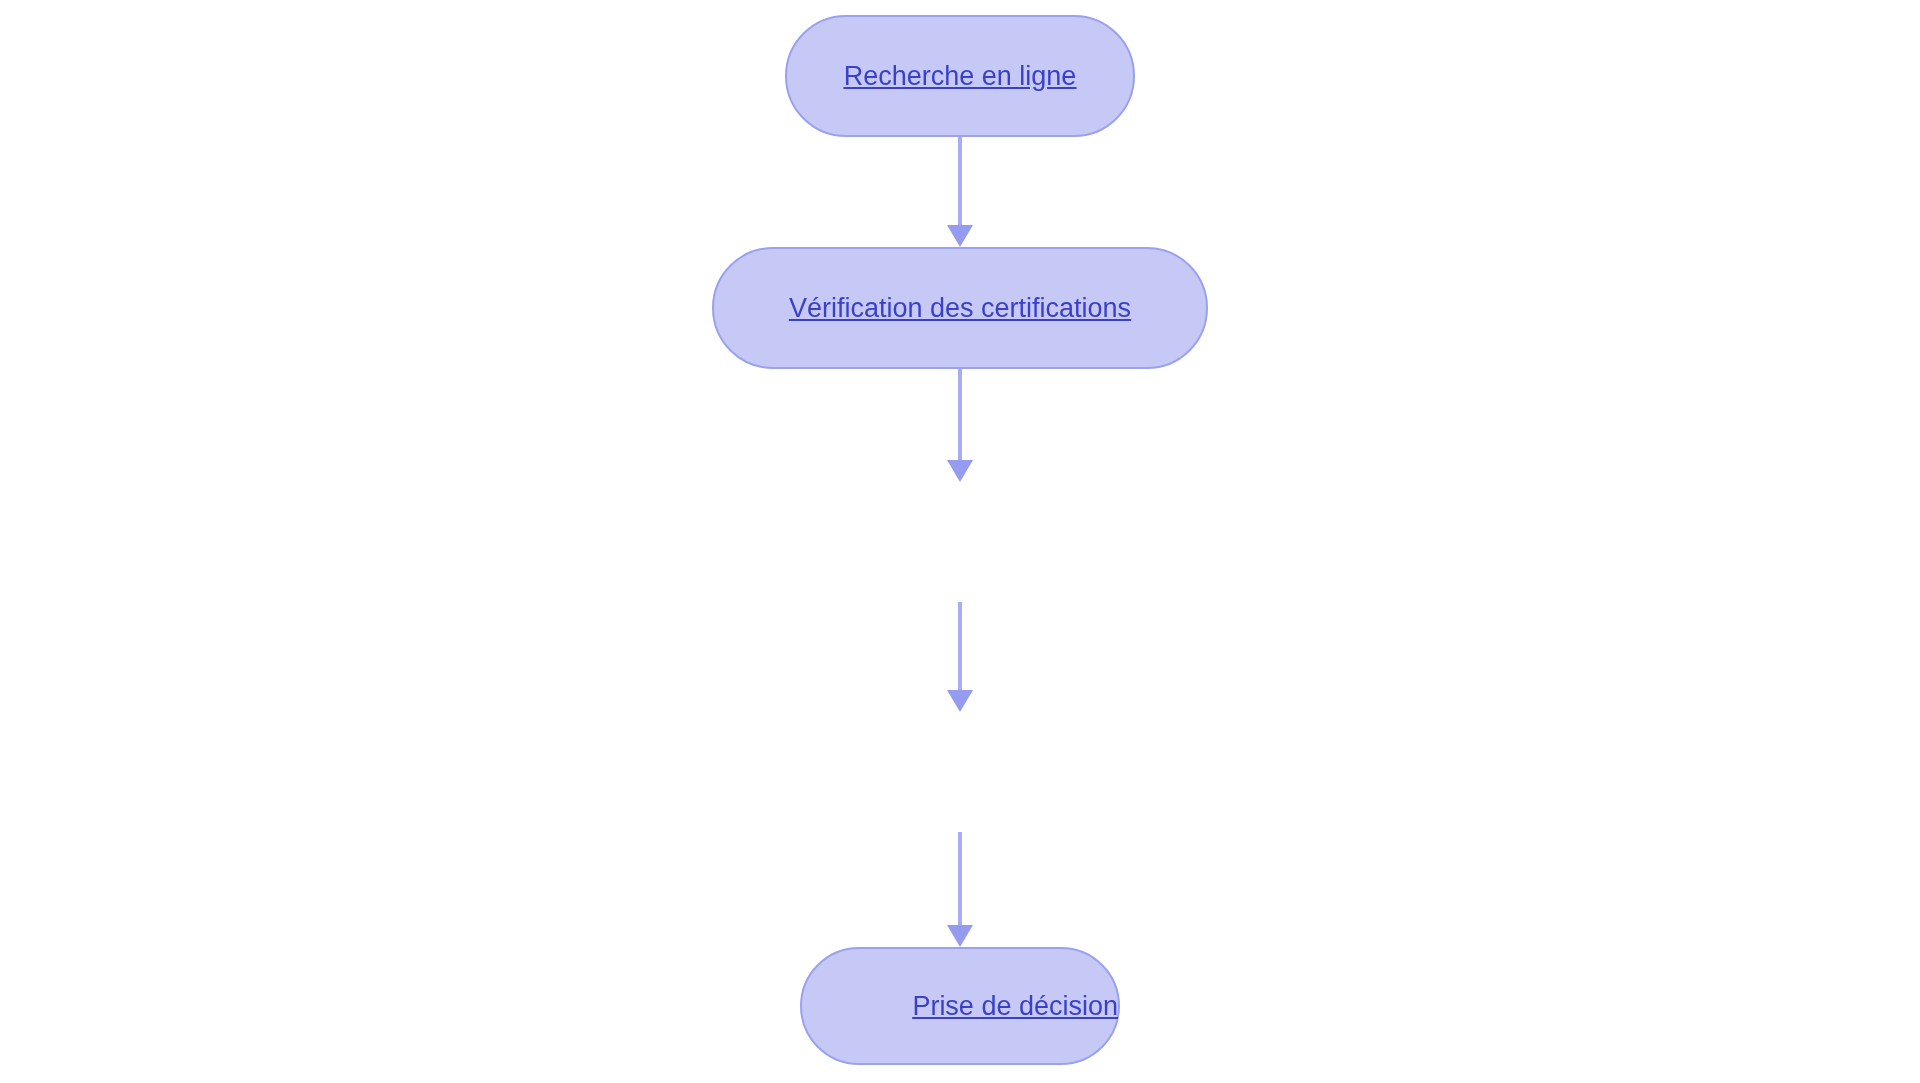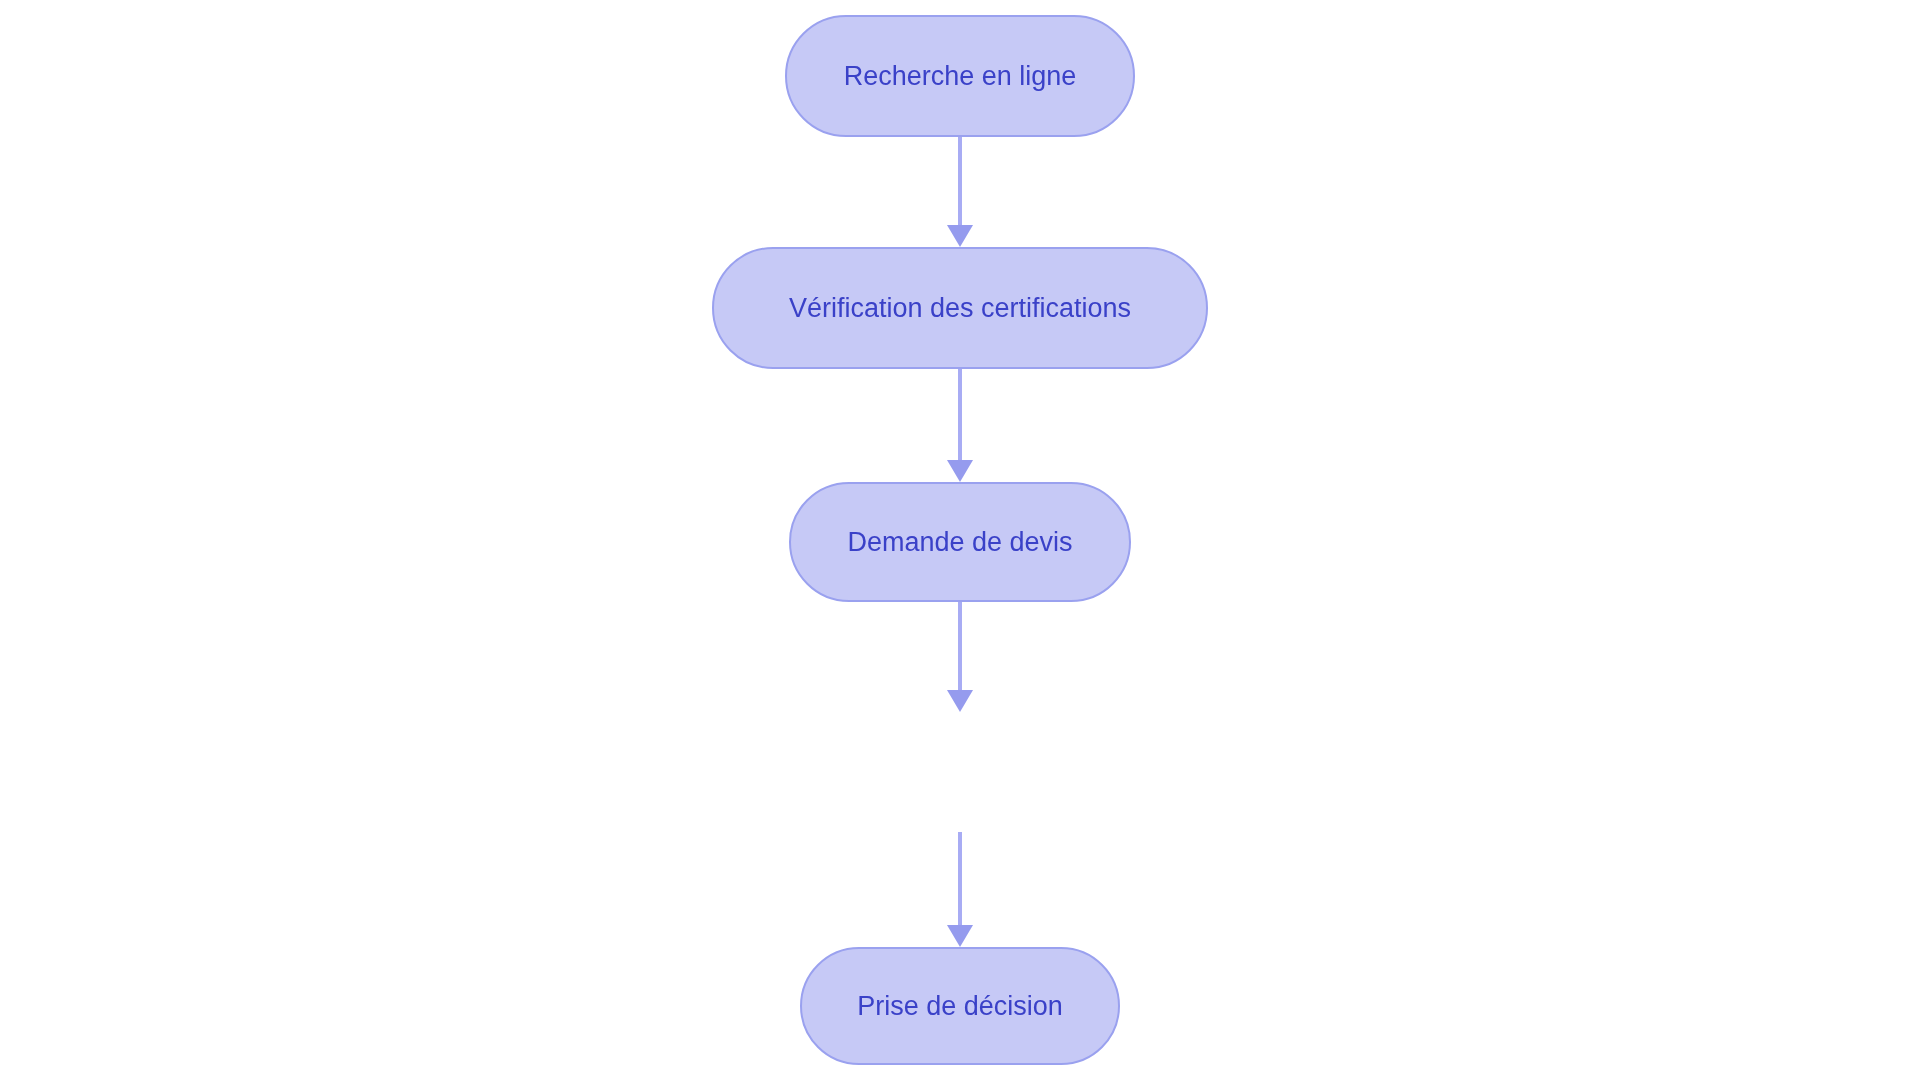--- a/index.html
+++ b/index.html
@@ -3,21 +3,21 @@
 <meta charset="utf-8">
 <style>
   :root {
     --node-fill: #c6c9f6;
     --node-border: #9aa1ef;
     --node-text: #3a41c8;
     --arrow-line: #a8acf4;
     --arrow-head: #959bee;
     --background: #ffffff;
   }
-  * { margin: 0; padding: 0; box-sizing: border-box; }
+  * { margin: 0; padding: 0; box-sizing: border-box; text-decoration: underline; }
   html, body {
     width: 1920px;
     height: 1083px;
     background: var(--background);
     font-family: "Liberation Sans", sans-serif;
     overflow: hidden;
   }
   .canvas {
     position: relative;
     width: 1920px;
@@ -55,21 +55,21 @@
     height: 0;
     border-left: 13px solid transparent;
     border-right: 13px solid transparent;
     border-top: 22px solid var(--arrow-head);
   }
   
   #node-0 { left: 785px; top: 15px;  width: 350px; height: 122px; }
   #node-1 { left: 712px; top: 247px; width: 496px; height: 122px; }
   #node-2 { left: 789px; top: 482px; width: 342px; height: 120px; }
   #node-3 { left: 728px; top: 712px; width: 464px; height: 120px; }
-  #node-4 { left: 800px; top: 947px; width: 320px; height: 118px; }
+  #node-4 { left: 800px; top: 947px; width: 320px; height: 118px; justify-content: flex-end; }
   
   #arrow-0 { left: 947px; top: 137px; height: 110px; }
   #arrow-1 { left: 947px; top: 369px; height: 113px; }
   #arrow-2 { left: 947px; top: 602px; height: 110px; }
   #arrow-3 { left: 947px; top: 832px; height: 115px; }
 </style>
 </head>
 <body>
 
 <div class="canvas">
@@ -85,23 +85,20 @@
 
   <div class="flow-node" id="node-1">
     <span>Vérification des certifications</span>
   </div>
 
   <div class="arrow" id="arrow-1">
     <div class="arrow-line"></div>
     <div class="arrow-head"></div>
   </div>
 
-  <div class="flow-node" id="node-2">
-    <span>Demande de devis</span>
-  </div>
 
   <div class="arrow" id="arrow-2">
     <div class="arrow-line"></div>
     <div class="arrow-head"></div>
   </div>
 
 
   <div class="arrow" id="arrow-3">
     <div class="arrow-line"></div>
     <div class="arrow-head"></div>

